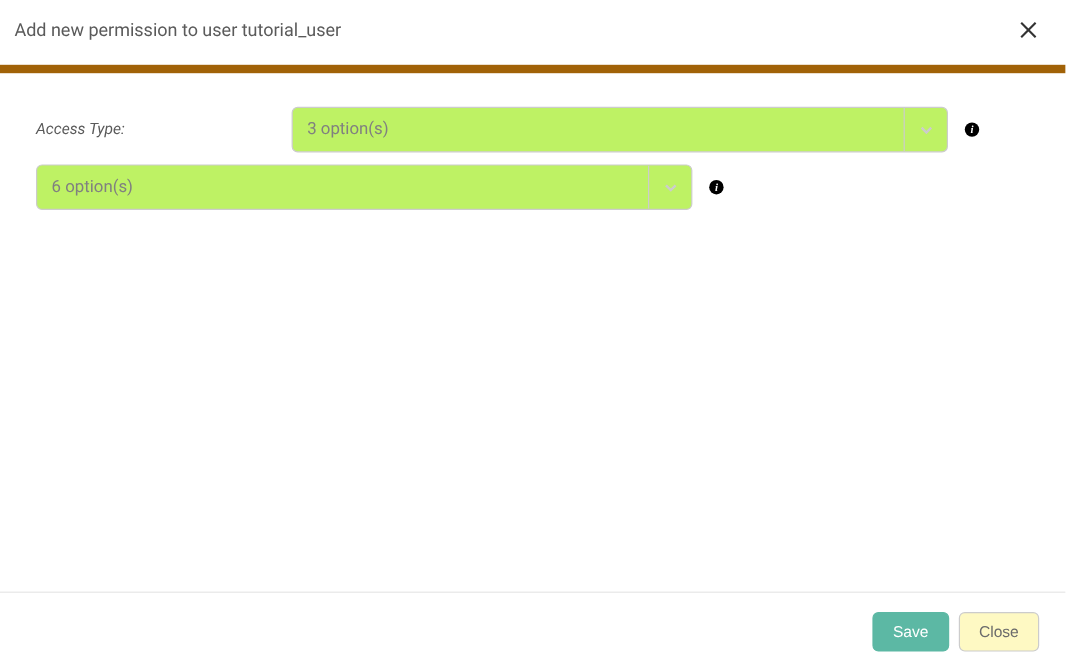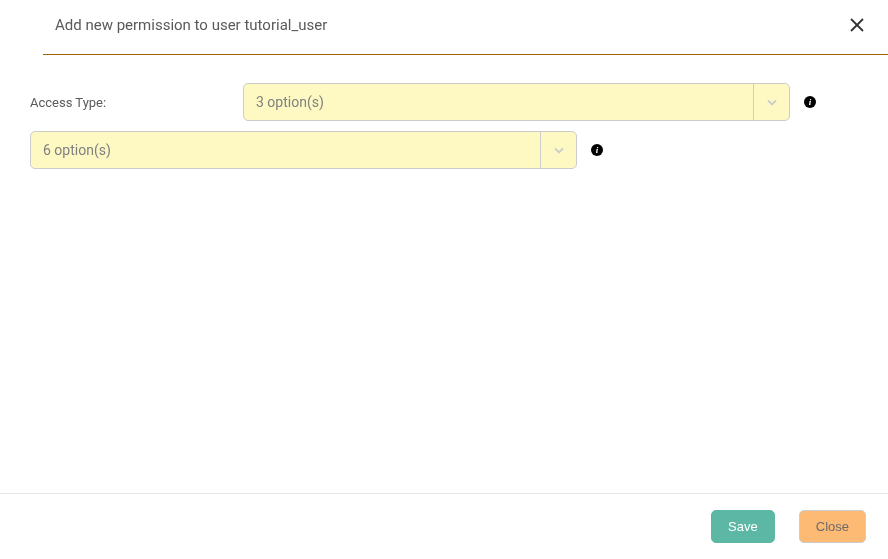--- a/index.html
+++ b/index.html
@@ -14,22 +14,21 @@
       width: 888px;
       height: 559px;
       position: relative;
       overflow: hidden;
     }
     .modal-header {
       display: flex;
       align-items: center;
       justify-content: space-between;
       padding: 14px 20px 18px 12px;
-      border-bottom: 1px solid #a16207;
-      margin-left: 43px;
+      border-bottom: 7px solid #a16207;
     }
     .modal-title {
       font-size: 15px;
       font-weight: 400;
       color: #5a5a5a;
     }
     .close-btn {
       background: none;
       border: none;
       cursor: pointer;
@@ -48,31 +47,32 @@
     .form-row {
       display: flex;
       align-items: center;
       margin-bottom: 10px;
     }
     .form-label {
       width: 213px;
       font-size: 13px;
       color: #5a5a5a;
       padding-right: 10px;
+      font-style: italic;
     }
     .select-wrap {
       flex: 0 0 547px;
       position: relative;
     }
     .select-control {
       width: 100%;
       height: 38px;
       border: 1px solid #cccccc;
       border-radius: 5px;
-      background: #fef9c3;
+      background: #bef264;
       display: flex;
       align-items: center;
       cursor: pointer;
       overflow: hidden;
     }
     .select-placeholder {
       flex: 1;
       padding: 0 12px;
       font-size: 14px;
       color: #808080;
@@ -107,36 +107,36 @@
     }
     .modal-footer {
       position: absolute;
       bottom: 0;
       left: 0;
       right: 0;
       border-top: 1px solid #e6e6e6;
       padding: 16px 22px;
       display: flex;
       justify-content: flex-end;
-      gap: 24px;
+      gap: 8px;
     }
     .btn {
       border-radius: 5px;
       font-size: 13px;
       padding: 8px 16px;
       cursor: pointer;
       border: 1px solid transparent;
     }
     .btn-primary {
       background: #5cb8a4;
       color: #fff;
       border-color: #5cb8a4;
     }
     .btn-secondary {
-      background: #fdba74;
+      background: #fef9c3;
       color: #6b6b6b;
       border-color: #cccccc;
     }
   </style>
 </head>
 <body>
 
 <div class="modal-header">
   <div class="modal-title">Add new permission to user tutorial_user</div>
   <button class="close-btn">

